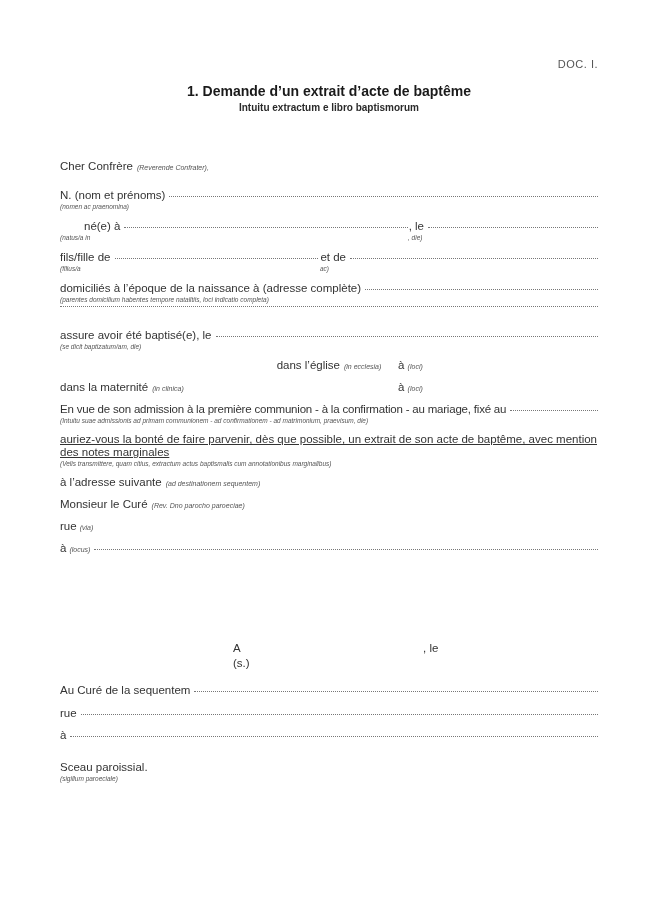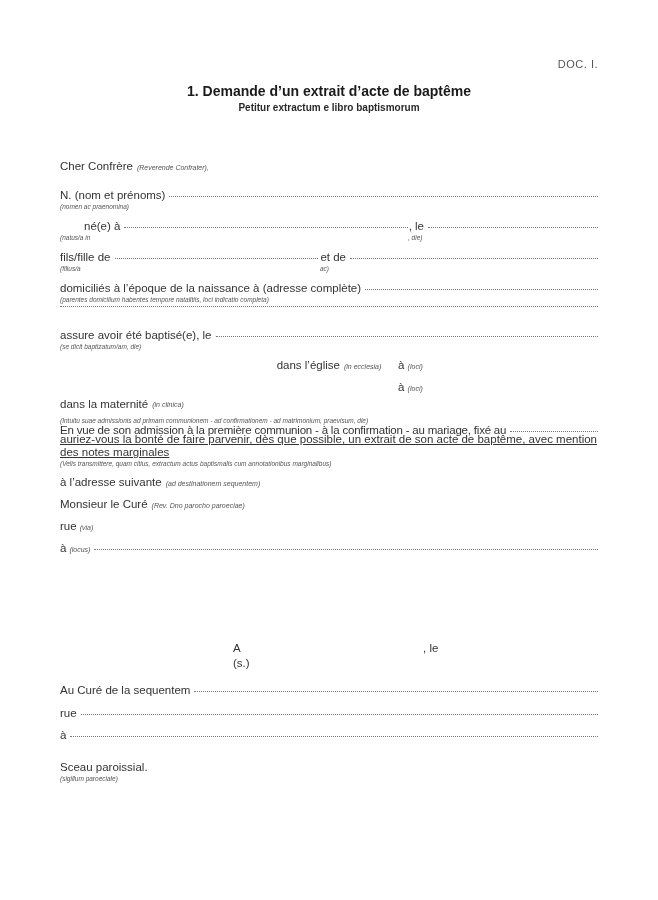--- a/index.html
+++ b/index.html
@@ -18,21 +18,21 @@
     .abs { position: absolute; white-space: nowrap; font-size: 11.5px; color: #333; }
     .para { position: absolute; left: 60px; width: 545px; font-size: 11.5px; color: #333; line-height: 13px; text-decoration: underline; }
   </style>
 </head>
 <body>
 
 <div class="page">
 
   <div class="doc-ref">DOC. I.</div>
   <div class="title">1. Demande d’un extrait d’acte de baptême</div>
-  <div class="subtitle">Petitur extractum e libro baptismorum</div>
+  <div class="subtitle">Intuitu extractum e libro baptismorum</div>
 
   <div class="row" style="top:160px;">
     <span class="lbl">Cher Confrère</span>
     <span class="lat" style="margin-left:4px;">(Reverende Confrater),</span>
   </div>
 
   <div class="row" style="top:189px;">
     <span class="lbl">N. (nom et prénoms)</span>
     <span class="dots"></span>
   </div>
@@ -73,30 +73,30 @@
 
   <div class="row" style="top:359px;justify-content:center;">
     <span class="lbl">dans l’église</span>
     <span class="lat" style="margin-left:4px;">(in ecclesia)</span>
   </div>
   <div class="abs" style="top:359px; left:398px;">
     <span>à</span>
     <span class="lat">(loci)</span>
   </div>
 
-  <div class="row" style="top:398px;align-items:center;">
+  <div class="row" style="top:381px;">
     <span class="lbl">dans la maternité</span>
     <span class="lat" style="margin-left:4px;">(in clinica)</span>
   </div>
   <div class="abs" style="top:381px; left:398px;">
     <span>à</span>
     <span class="lat">(loci)</span>
   </div>
 
-  <div class="row" style="top:424px; letter-spacing:-0.2px;">
+  <div class="row" style="top:403px; letter-spacing:-0.2px;">
     <span class="lbl">En vue de son admission à la première communion - à la confirmation - au mariage, fixé au</span>
     <span class="dots"></span>
   </div>
   <div class="sub" style="top:417px;">(Intuitu suae admissionis ad primam communionem - ad confirmationem - ad matrimonium, praevisum, die)</div>
 
   <div class="para" style="top:433px;">auriez-vous la bonté de faire parvenir, dès que possible, un extrait de son acte de baptême, avec mention des notes marginales</div>
   <div class="sub" style="top:460px;">(Velis transmittere, quam citius, extractum actus baptismalis cum annotationibus marginalibus)</div>
 
   <div class="row" style="top:476px;">
     <span class="lbl">à l’adresse suivante</span>

